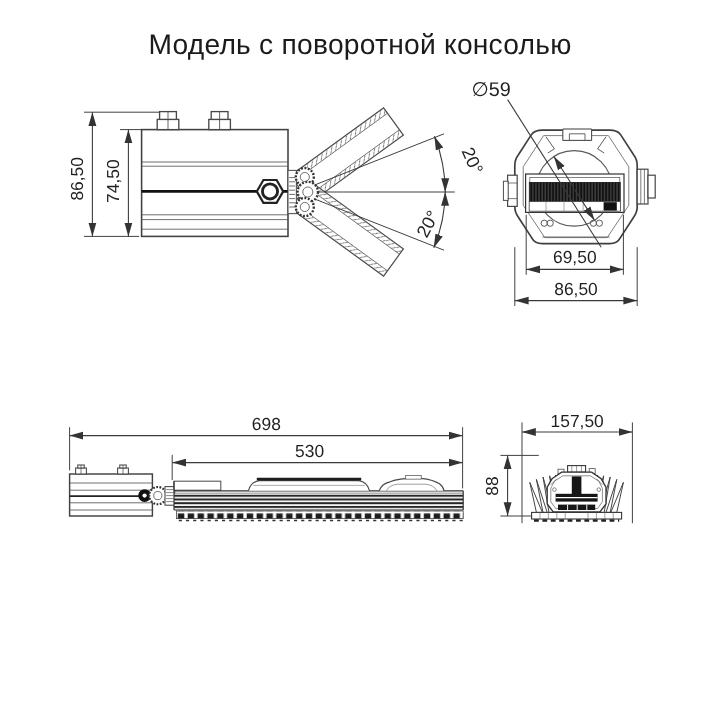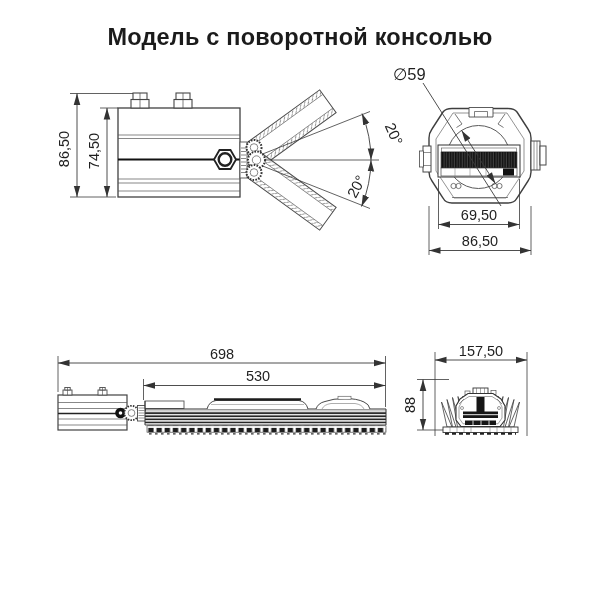--- a/index.html
+++ b/index.html
@@ -1,19 +1,19 @@
 <!DOCTYPE html>
 <html><head>
 <meta charset="utf-8">
 <style>
   html,body{margin:0;padding:0;background:#fff;}
   .canvas{position:relative;width:600px;height:600px;background:#ffffff;overflow:hidden;
           font-family:"Liberation Sans", sans-serif;}
   .title{position:absolute;top:24px;left:0;width:600px;text-align:center;
-         font-size:23.5px;font-weight:700;color:#1b1b1b;letter-spacing:.2px;}
+         font-size:23.5px;font-weight:400;color:#1b1b1b;letter-spacing:.2px;}
   svg{position:absolute;left:0;top:0;}
   svg text{font-family:"Liberation Sans", sans-serif;fill:#1f1f1f;}
   .dim{font-size:14.5px;}
   .ang{font-size:15px;}
   .dia{font-size:16.5px;}
 </style>
 </head>
 <body>
 
 <div class="canvas">

